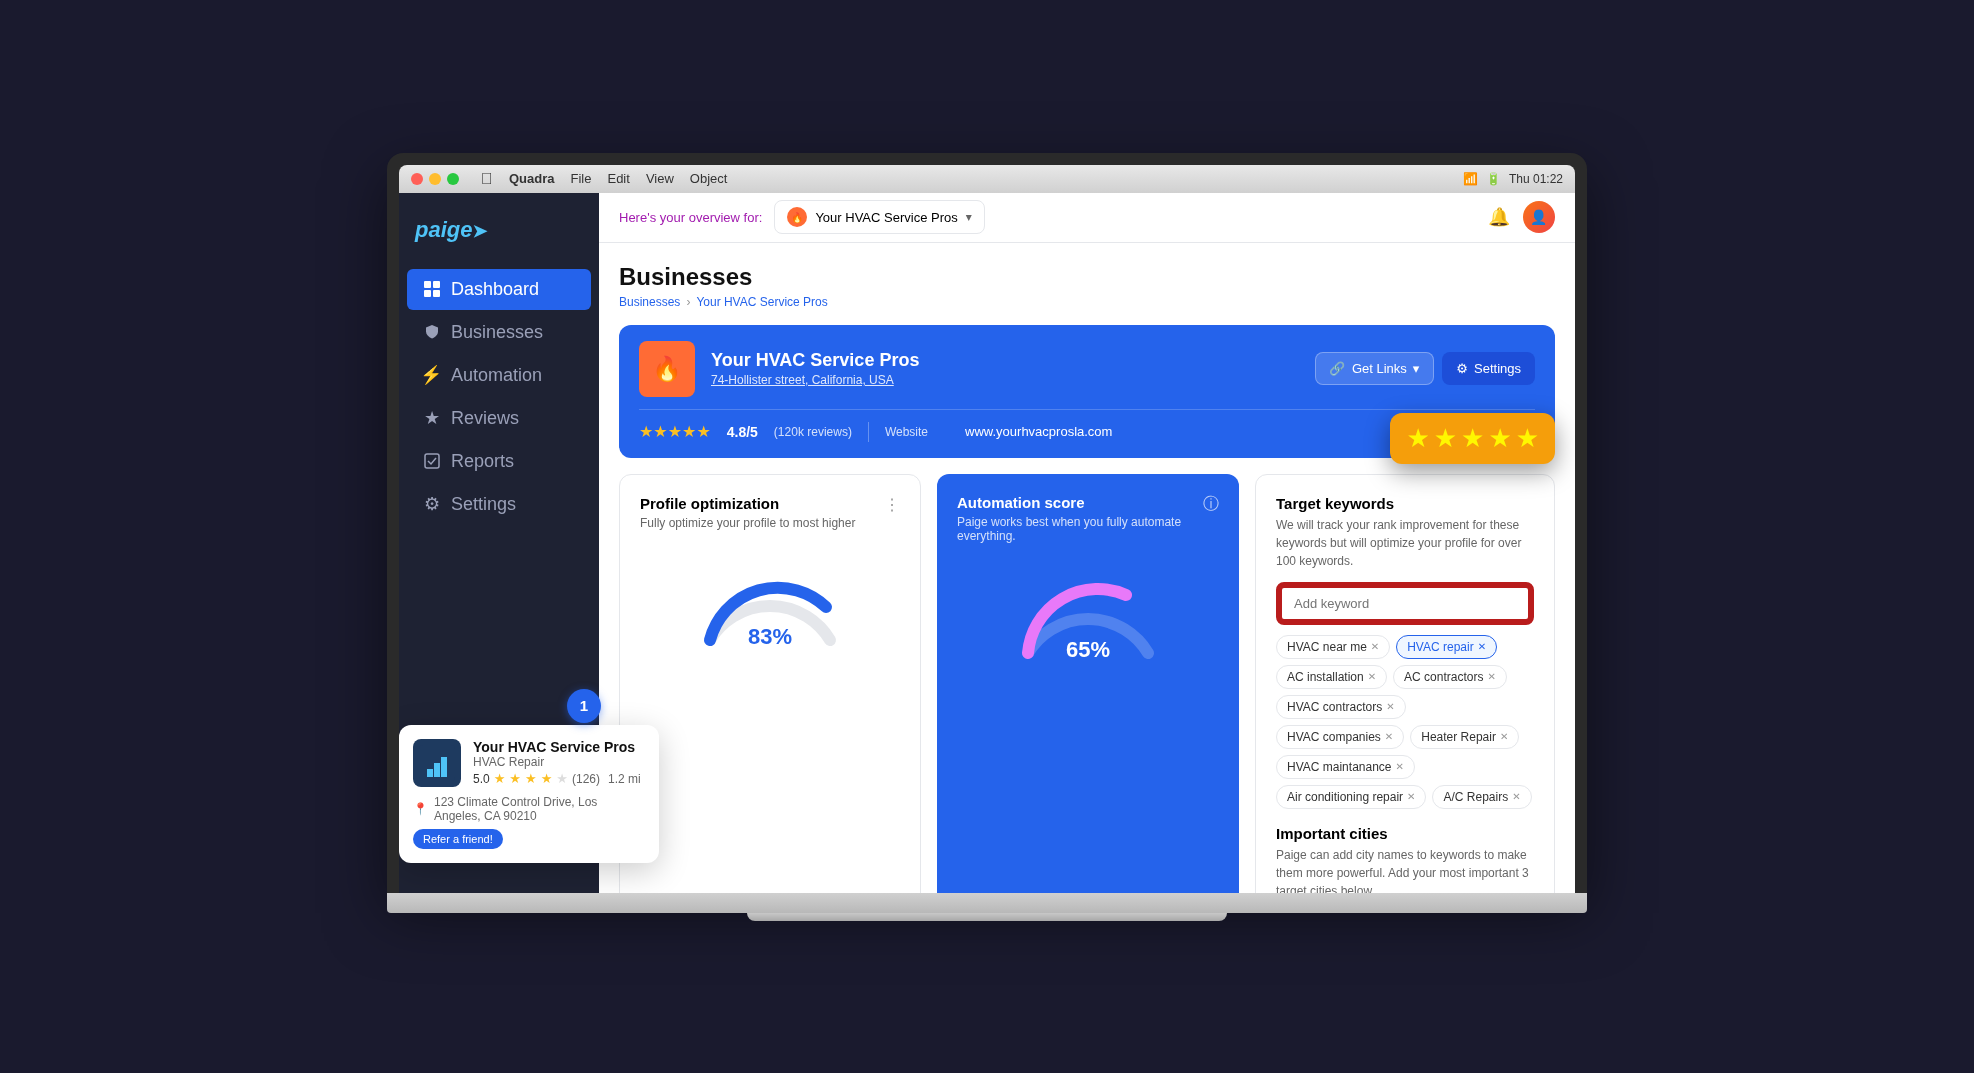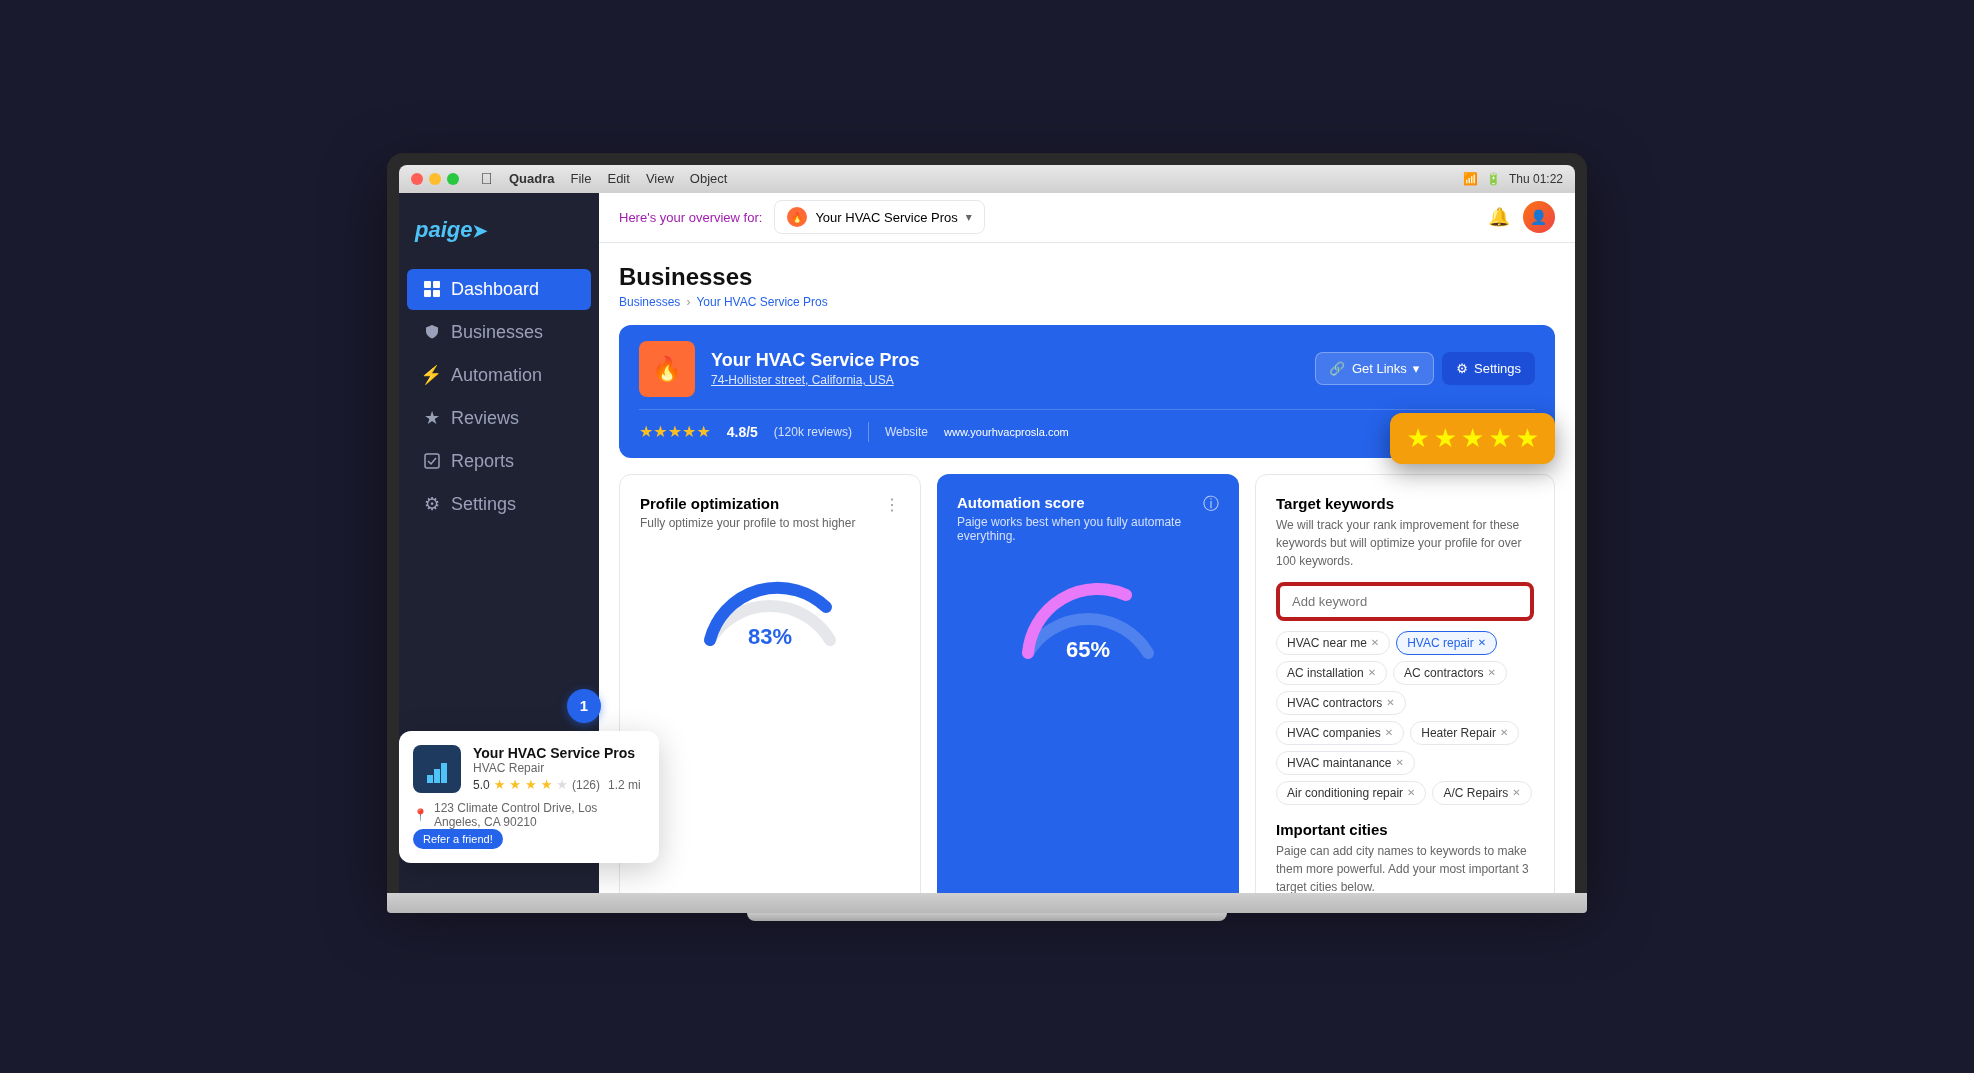--- a/index.html
+++ b/index.html
@@ -52,42 +52,42 @@
     .biz-address { font-size: 12px; opacity: 0.85; margin-top: 2px; text-decoration: underline; }
     .biz-actions { display: flex; gap: 8px; }
     .btn-get-links { background: rgba(255,255,255,0.15); border: 1px solid rgba(255,255,255,0.3); color: white; border-radius: 8px; padding: 8px 14px; font-size: 13px; cursor: pointer; display: flex; align-items: center; gap: 6px; }
     .btn-settings { background: #1d4ed8; border: none; color: white; border-radius: 8px; padding: 8px 14px; font-size: 13px; cursor: pointer; display: flex; align-items: center; gap: 6px; }
     .business-card-bottom { display: flex; align-items: center; gap: 16px; margin-top: 12px; padding-top: 12px; border-top: 1px solid rgba(255,255,255,0.2); }
     .stars { color: #fbbf24; font-size: 16px; }
     .rating-text { font-size: 14px; font-weight: 600; }
     .reviews-count { font-size: 12px; opacity: 0.8; }
     .divider-v { width: 1px; height: 20px; background: rgba(255,255,255,0.3); }
     .website-label { font-size: 12px; opacity: 0.8; }
-    .website-url { font-size: 11px; font-weight: 500; }
+    .website-url { font-size: 13px; font-weight: 500; margin-left: 21px; }
 
     
     .cards-grid { display: grid; grid-template-columns: 1fr 1fr 300px; gap: 16px; margin-bottom: 16px; }
     .card { background: white; border-radius: 12px; border: 1px solid #e5e7eb; padding: 20px; }
     .card.blue-card { background: #2563eb; color: white; border: none; }
     .card-title { font-size: 15px; font-weight: 600; margin-bottom: 4px; }
     .card-subtitle { font-size: 12px; color: #666; }
     .card.blue-card .card-subtitle { color: rgba(255,255,255,0.8); }
     .card-menu-icon { color: #999; cursor: pointer; }
 
     
     .gauge-container { display: flex; justify-content: center; align-items: center; height: 120px; position: relative; margin-top: 10px; }
     .gauge-svg { width: 160px; height: 100px; }
     .gauge-label { position: absolute; bottom: 10px; font-size: 22px; font-weight: 700; color: #2563eb; }
     .gauge-label.white { color: white; }
 
     
     .keywords-card { border: 1px solid #e5e7eb; border-radius: 12px; padding: 20px; background: white; }
     .keywords-title { font-size: 15px; font-weight: 600; margin-bottom: 4px; }
     .keywords-desc { font-size: 12px; color: #666; margin-bottom: 12px; line-height: 1.5; }
-    .keyword-input { width: 100%; border: 4px solid #b91c1c; border-radius: 8px; padding: 8px 12px; font-size: 13px; color: #999; outline: none; margin-bottom: 10px; }
+    .keyword-input { width: 100%; border: 6px solid #b91c1c; border-radius: 8px; padding: 8px 12px; font-size: 13px; color: #999; outline: none; margin-bottom: 10px; }
     .keyword-tags { display: flex; flex-wrap: wrap; gap: 6px; }
     .keyword-tag { display: flex; align-items: center; gap: 4px; padding: 4px 10px; border-radius: 20px; font-size: 12px; border: 1px solid #e5e7eb; background: white; color: #333; }
     .keyword-tag.active { background: #eff6ff; border-color: #2563eb; color: #2563eb; }
     .keyword-tag-x { cursor: pointer; color: #999; font-size: 10px; }
 
     
     .cities-section { margin-top: 16px; }
     .cities-title { font-size: 15px; font-weight: 600; margin-bottom: 4px; }
     .cities-desc { font-size: 12px; color: #666; margin-bottom: 10px; line-height: 1.5; }
 
@@ -96,21 +96,21 @@
 
     
     .business-popup { position: absolute; left: -100px; bottom: 100px; background: white; border-radius: 12px; padding: 14px; box-shadow: 0 8px 32px rgba(0,0,0,0.2); z-index: 10; width: 280px; }
     .popup-header { display: flex; align-items: center; gap: 12px; margin-bottom: 8px; }
     .popup-logo { width: 48px; height: 48px; background: #1e3a5f; border-radius: 8px; display: flex; align-items: center; justify-content: center; }
     .popup-biz-name { font-size: 14px; font-weight: 700; color: #111; }
     .popup-biz-type { font-size: 12px; color: #666; }
     .popup-stars { display: flex; align-items: center; gap: 4px; font-size: 12px; color: #333; margin-top: 2px; }
     .popup-star { color: #fbbf24; font-size: 13px; }
     .popup-address { display: flex; align-items: center; gap: 6px; font-size: 12px; color: #666; margin-top: 6px; }
-    .popup-ref { background: #2563eb; color: white; border-radius: 20px; padding: 4px 10px; font-size: 11px; display: inline-block; cursor: pointer; }
+    .popup-ref { background: #2563eb; color: white; border-radius: 20px; padding: 4px 10px; font-size: 11px; display: inline-block; margin-top: 6px; cursor: pointer; }
 
     .laptop-base { background: linear-gradient(to bottom, #d0d0d0, #b8b8b8); height: 20px; border-radius: 0 0 4px 4px; }
     .laptop-foot { background: linear-gradient(to bottom, #c8c8c8, #a8a8a8); height: 8px; width: 40%; margin: 0 auto; border-radius: 0 0 8px 8px; }
 
     .card-header { display: flex; justify-content: space-between; align-items: flex-start; }
   </style>
 </head>
 <body>
 
 <div class="laptop-outer">

